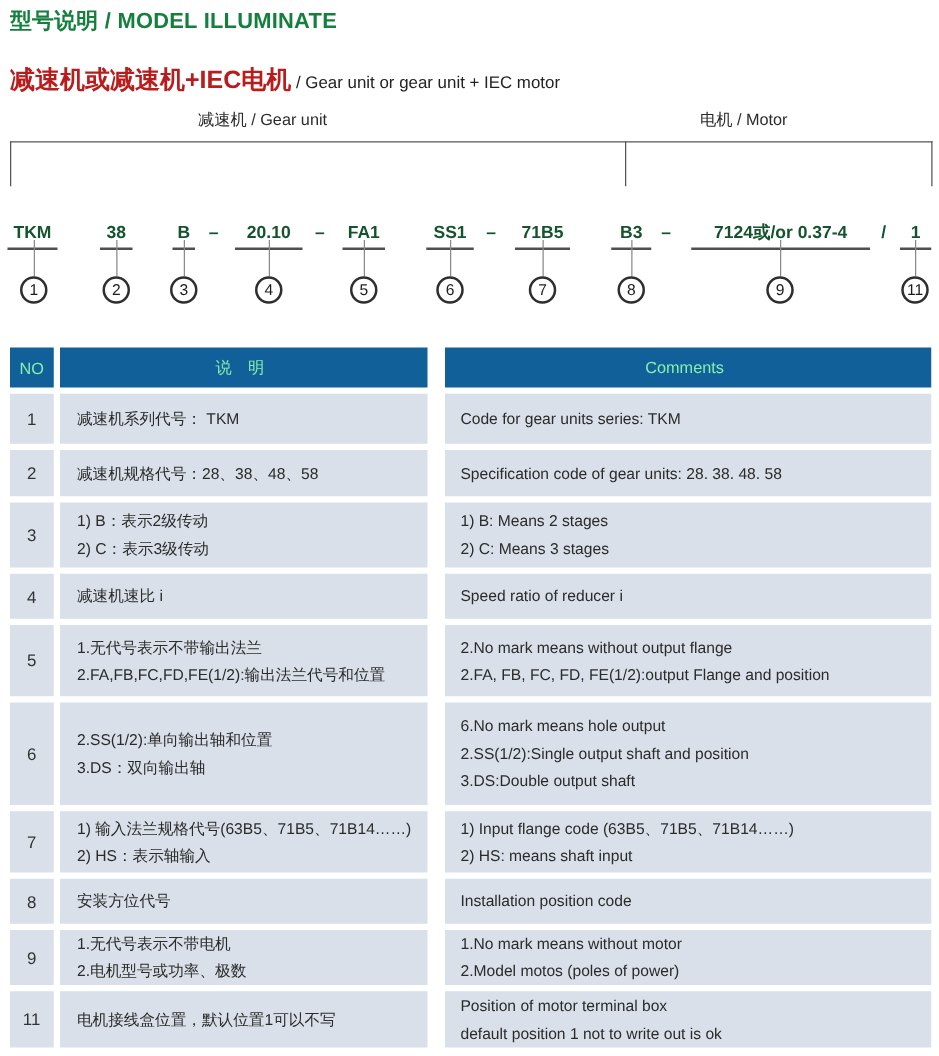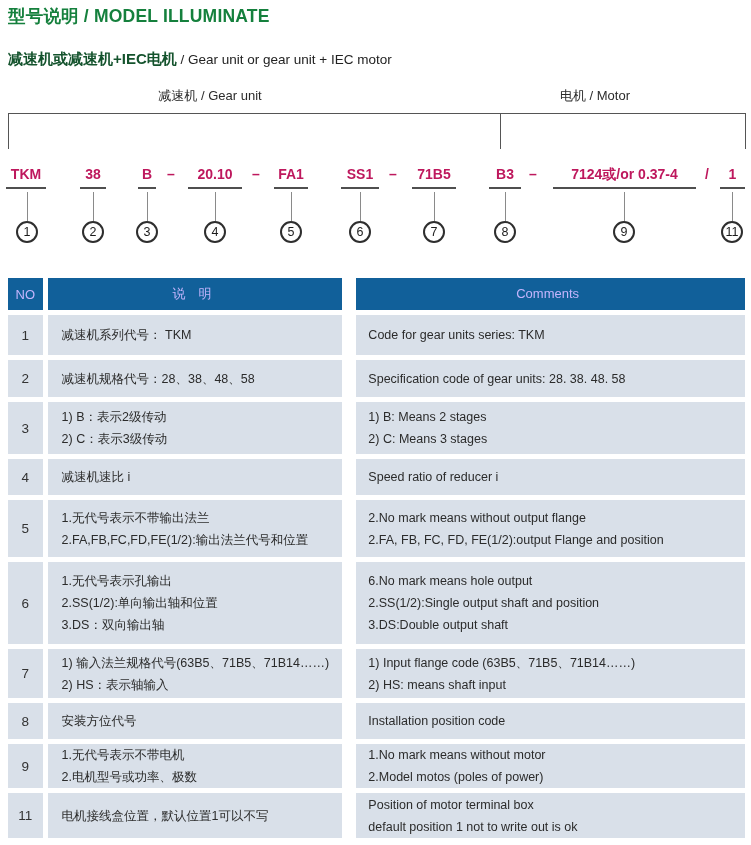--- a/index.html
+++ b/index.html
@@ -6,50 +6,50 @@
   body{
     width:751px;height:845px;position:relative;background:#ffffff;
     font-family:"Liberation Sans","DejaVu Sans",sans-serif;color:#2b2b2b;
     overflow:hidden;
   }
   .page-title{
     position:absolute;left:8px;top:4px;font-size:17.5px;font-weight:bold;
     color:#15803d;letter-spacing:.2px;white-space:nowrap;
   }
   .subtitle{position:absolute;left:8px;top:50px;white-space:nowrap;}
-  .subtitle .zh{font-weight:bold;font-size:15px;color:#14532d;}
+  .subtitle .zh{font-weight:bold;font-size:20px;color:#b91c1c;}
   .subtitle .en{font-size:13.5px;color:#222;}
   .bracket-label{position:absolute;top:87px;font-size:13px;color:#2b2b2b;text-align:center;width:200px;}
   .bracket-label.gear{left:110px;}
   .bracket-label.motor{left:495px;}
   .hline{position:absolute;left:8px;top:113px;width:738px;height:1px;background:#555;}
   .vtick{position:absolute;top:113px;width:1px;height:36px;background:#555;}
   .seg{
-    position:absolute;top:166px;height:23px;text-align:center;
-    font-weight:bold;font-size:14px;color:#be185d;white-space:nowrap;
+    position:absolute;top:177px;height:23px;text-align:center;
+    font-weight:bold;font-size:14px;color:#14532d;white-space:nowrap;
     box-sizing:border-box;
   }
   .seg.ul{border-bottom:2px solid #4f4f4f;}
   .connector{position:absolute;top:192px;height:29px;width:1px;background:#8a8a8a;}
   .circle{
     position:absolute;top:221px;width:22px;height:22px;box-sizing:border-box;
     border:2px solid #2e2e2e;border-radius:50%;background:#fff;
     font-size:12.5px;line-height:18px;text-align:center;color:#1c1c1c;
   }
   .model-table{position:absolute;left:8px;top:278px;width:737px;}
   .thead,.trow{display:flex;margin-bottom:5px;}
   .cell{box-sizing:border-box;}
   .cell.no{width:35px;margin-right:5px;display:flex;align-items:center;justify-content:center;
     font-size:13.5px;color:#333;}
   .cell.desc{width:298px;margin-right:14px;display:flex;flex-direction:column;justify-content:center;
     padding-left:14px;padding-right:6px;font-size:12.5px;line-height:22px;}
   .cell.comments{width:393px;display:flex;flex-direction:column;justify-content:center;
     padding-left:12px;padding-right:6px;font-size:12.5px;line-height:22px;}
   .thead{height:32px;}
-  .thead .cell{background:#11609a;color:#c4b5fd;font-size:13px;}
+  .thead .cell{background:#11609a;color:#86efac;font-size:13px;}
   .thead .cell.desc,.thead .cell.comments{align-items:center;padding-left:0;}
   .trow .cell{background:#d9e0e9;}
 </style>
 </head>
 <body>
 
 <div class="page-title">型号说明 / MODEL ILLUMINATE</div>
 
 <div class="subtitle">
   <span class="zh">减速机或减速机+IEC电机</span><span class="en"> / Gear unit or gear unit + IEC motor</span>
@@ -153,21 +153,20 @@
           <div class="line">2.FA,FB,FC,FD,FE(1/2):输出法兰代号和位置</div>
         </div>
         <div class="cell comments">
           <div class="line">2.No mark means without output flange</div>
           <div class="line">2.FA, FB, FC, FD, FE(1/2):output Flange and position</div>
         </div>
       </div>
       <div class="trow" style="height: 82px;">
         <div class="cell no">6</div>
         <div class="cell desc">
-          <div class="line">1.无代号表示孔输出</div>
           <div class="line">2.SS(1/2):单向输出轴和位置</div>
           <div class="line">3.DS：双向输出轴</div>
         </div>
         <div class="cell comments">
           <div class="line">6.No mark means hole output</div>
           <div class="line">2.SS(1/2):Single output shaft and position</div>
           <div class="line">3.DS:Double output shaft</div>
         </div>
       </div>
       <div class="trow" style="height: 49px;">

